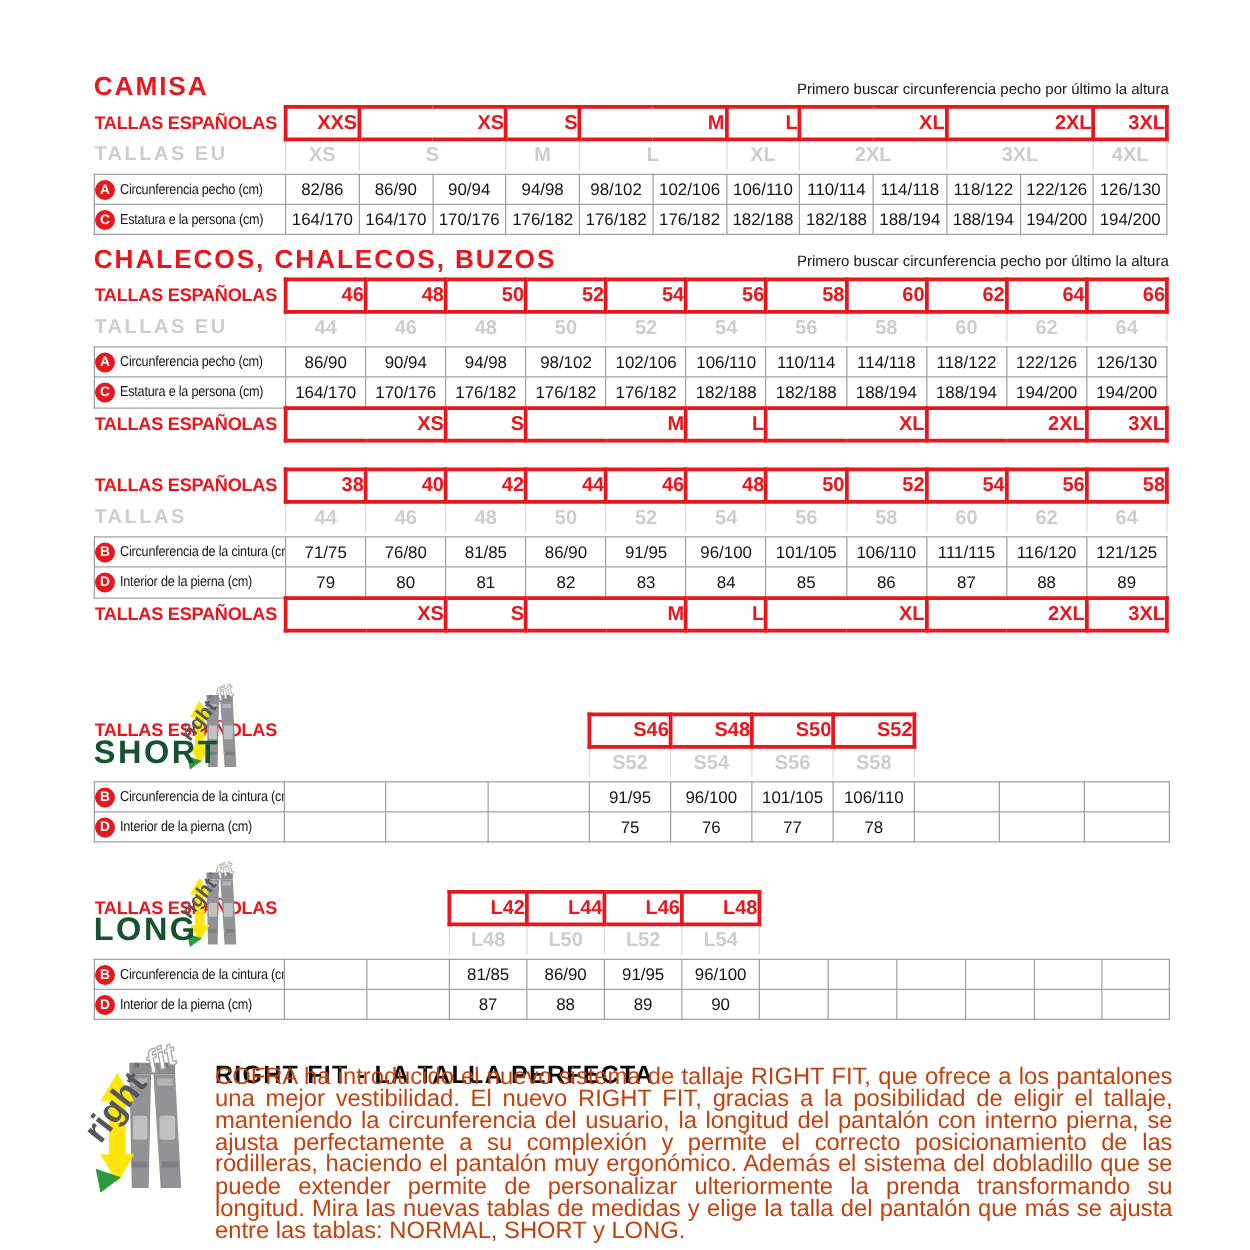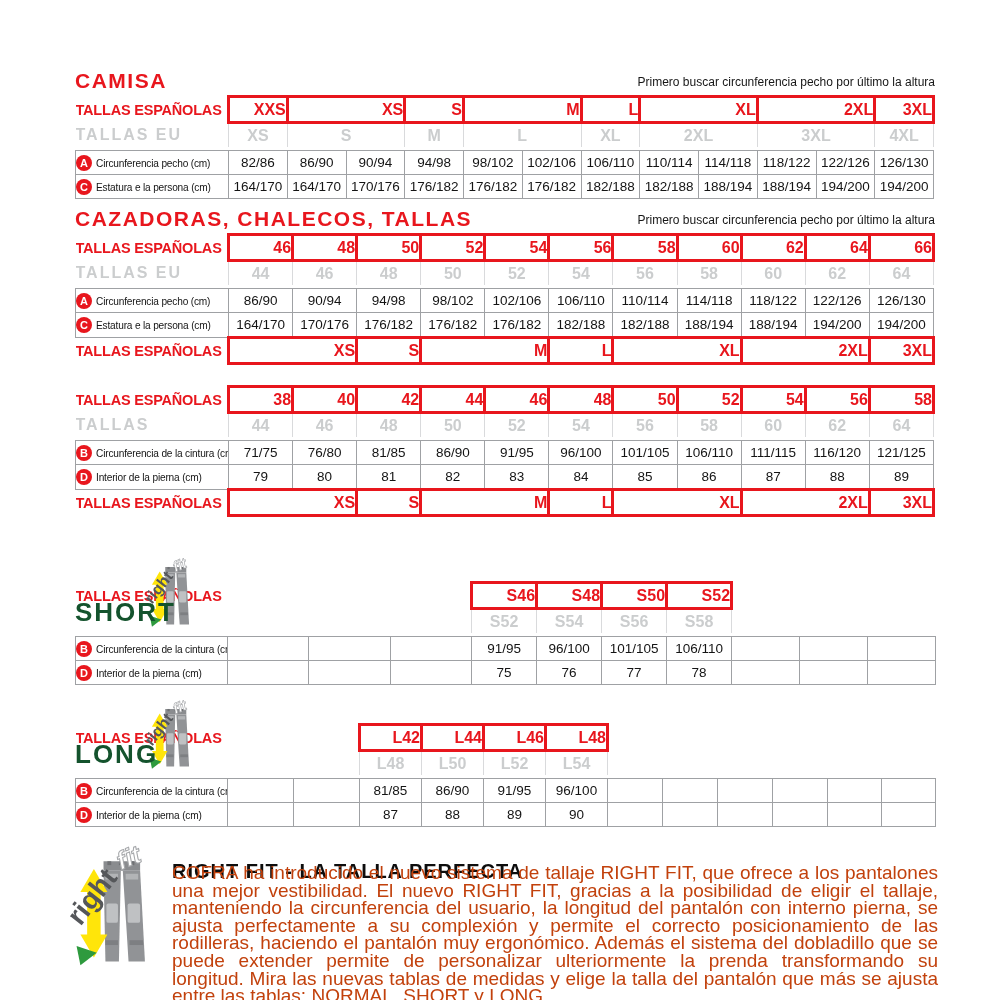--- a/index.html
+++ b/index.html
@@ -5,21 +5,21 @@
   :root{
     --red:#e8161d;
     --grayt:#cbcdce;
     --bdr:#9fa1a4;
     --bdrl:#d9dadc;
     --ink:#141414;
   }
   html,body{margin:0;padding:0;background:#fff;}
   #page{position:relative;width:1000px;height:1000px;background:#fff;overflow:hidden;
         font-family:"Liberation Sans",sans-serif;color:var(--ink);}
-  .sec{position:absolute;left:75px;width:860px;margin-top:11px;}
+  .sec{position:absolute;left:75px;width:860px;}
   .sec-title{font-size:21px;font-weight:bold;color:var(--red);letter-spacing:1.5px;height:26px;white-space:nowrap;}
   .sec-note{position:absolute;top:6px;right:0;font-size:12px;color:#161616;white-space:nowrap;}
   
   table.sz{border-collapse:collapse;table-layout:fixed;width:860px;}
   table.sz td{padding:0;overflow:hidden;white-space:nowrap;vertical-align:middle;}
   td.hlabel{text-align:left;padding-right:7px;color:var(--red);font-weight:bold;font-size:14.5px;letter-spacing:-0.2px;height:23px;}
   td.redbox{border:3px solid var(--red);color:var(--red);font-weight:bold;font-size:16px;text-align:right;height:23px;}
   td.hpad{border:none;}
   td.glabel{color:var(--grayt);font-weight:bold;font-size:16px;letter-spacing:2px;text-align:left;padding-left:1px;height:23px;}
   td.graycell{color:var(--grayt);font-weight:bold;font-size:16px;text-align:center;
@@ -152,21 +152,21 @@
               <td class="dcell">188/194</td>
               <td class="dcell">194/200</td>
               <td class="dcell">194/200</td>
             </tr>
           </tbody>
         </table>
       </div>
   </div>
 
   <div class="sec" id="sec-cazadoras" style="top:196px">
-    <div class="sec-title">CAZADORAS, CHALECOS, TALLAS</div>
+    <div class="sec-title">CHALECOS, CHALECOS, BUZOS</div>
     <div class="sec-note">Primero buscar circunferencia pecho por último la altura</div>
     <div class="mount" id="mount-cazadoras">
         <table class="sz">
           <colgroup>
             <col style="width: 153px;">
             <col>
             <col>
             <col>
             <col>
             <col>

